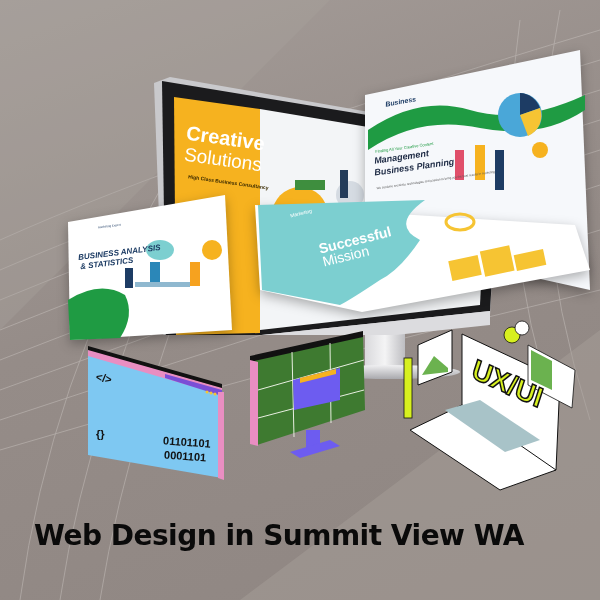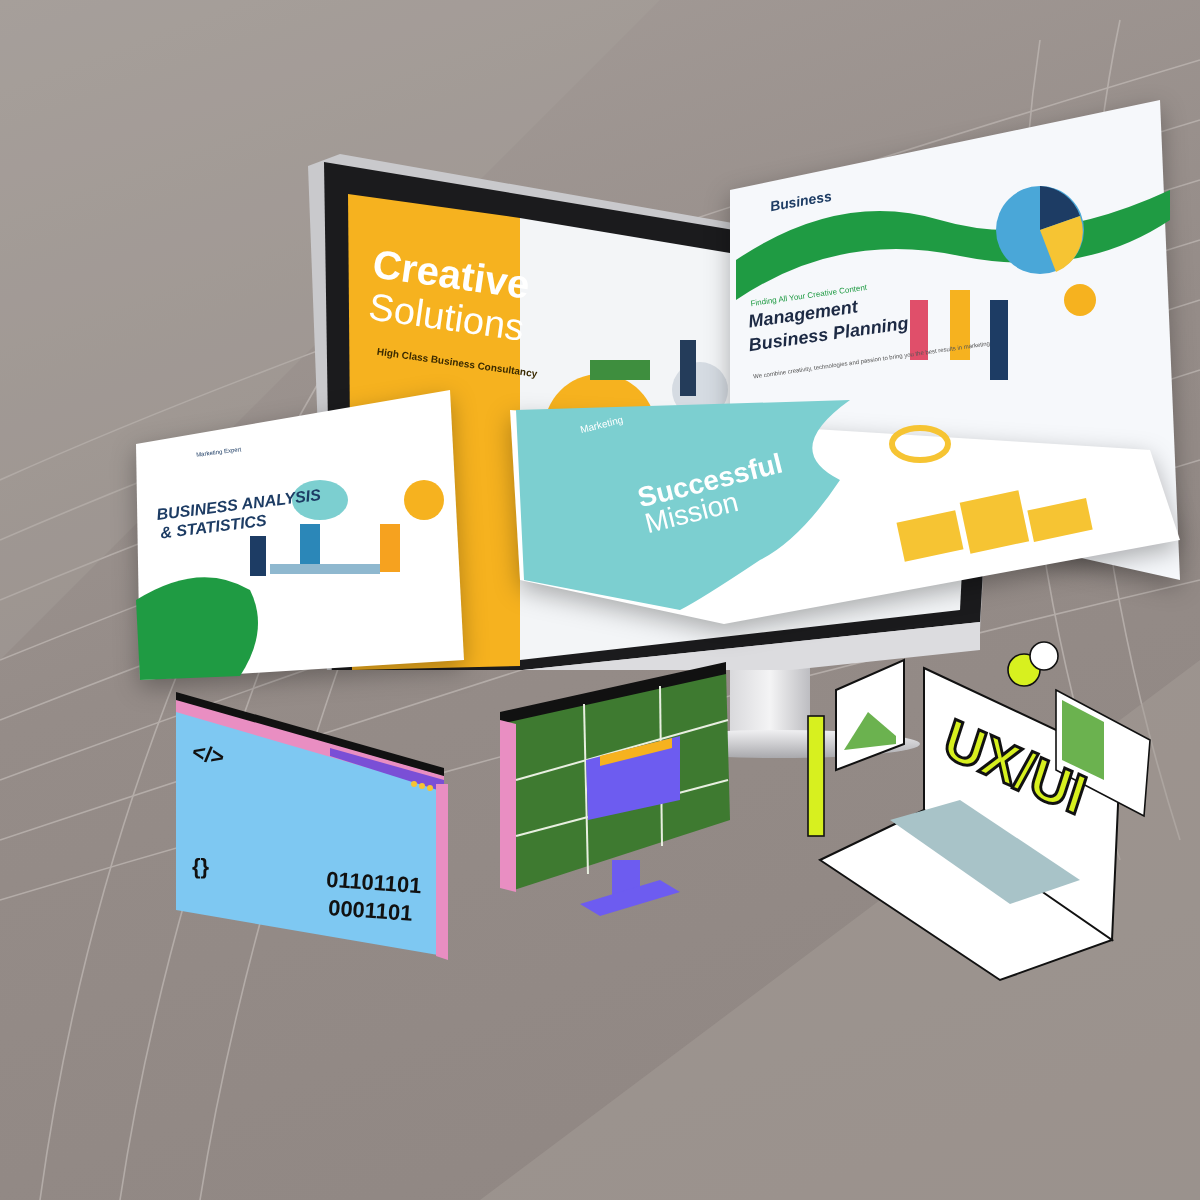--- a/index.html
+++ b/index.html
@@ -140,13 +140,14 @@
     <polygon points="418,345 452,330 452,372 418,385" fill="#ffffff" stroke="#111" stroke-width="1"></polygon>
     <polygon points="422,375 434,356 448,368 448,372" fill="#6bb24f"></polygon>
     <rect x="404" y="358" width="8" height="60" fill="#d7f01f" stroke="#111" stroke-width="0.8"></rect>
     <polygon points="528,345 575,370 572,408 528,385" fill="#ffffff" stroke="#111" stroke-width="0.8"></polygon>
     <polygon points="531,350 552,361 552,390 531,380" fill="#6bb24f"></polygon>
     <circle cx="512" cy="335" r="8" fill="#d7f01f" stroke="#111" stroke-width="0.8"></circle>
     <circle cx="522" cy="328" r="7" fill="#fff" stroke="#111" stroke-width="0.8"></circle>
   </svg>
   <div class="txt" style="left:470px;top:368px;font-size:28px;font-weight:bold;color:#d7f01f;-webkit-text-stroke:1.5px #111;transform:rotate(18deg) skewY(6deg);">UX/UI</div>
 
+  <div class="title-bottom">Web Design in Summit View WA</div>
 </div>
 
 </body></html>

